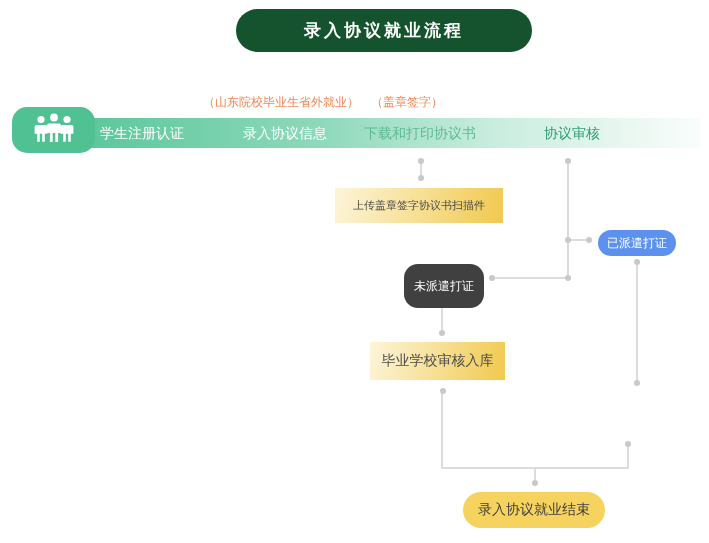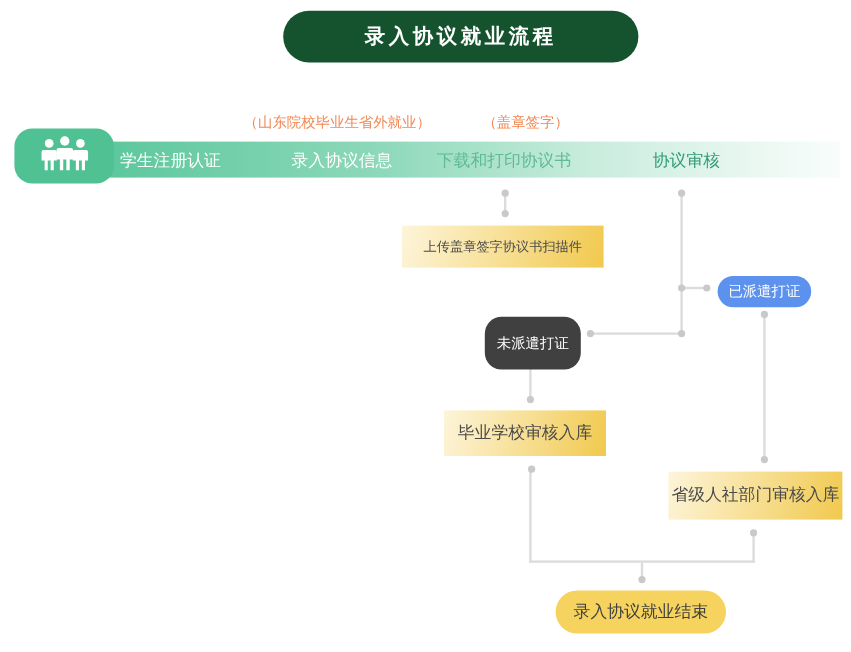--- a/index.html
+++ b/index.html
@@ -18,21 +18,21 @@
     background:#4fc193;display:flex;align-items:center;justify-content:center;}
   .step{position:absolute;top:118px;height:30px;line-height:30px;font-size:14px;
     transform:translateX(-50%);white-space:nowrap;}
   .step0{left:142px;color:#ffffff;}
   .step1{left:285px;color:#ffffff;}
   .step2{left:420px;color:#60bb95;}
   .step3{left:572px;color:#2f9c73;}
   .annotation{position:absolute;top:94px;font-size:12px;color:#f28752;
     transform:translateX(-50%);white-space:nowrap;}
   .ann0{left:281px;}
-  .ann1{left:438px;}
+  .ann1{left:407px;}
 
   
   .v-line,.h-line{position:absolute;background:#dcdcdc;}
   .v-line{width:2px;}
   .h-line{height:2px;}
   .dot{position:absolute;width:6px;height:6px;border-radius:50%;background:#c9c9c9;}
 
   
   .gold-box{position:absolute;background:linear-gradient(105deg,#fdf5da,#f1c94e);
     color:#4a4a4a;display:flex;align-items:center;justify-content:center;white-space:nowrap;}
@@ -99,16 +99,15 @@
   <div class="dot" style="left:439px;top:300px;"></div>
   <div class="dot" style="left:439px;top:330px;"></div>
   <div class="dot" style="left:440px;top:388px;"></div>
   <div class="dot" style="left:625px;top:441px;"></div>
   <div class="dot" style="left:532px;top:480px;"></div>
 
   <div class="gold-box box-upload">上传盖章签字协议书扫描件</div>
   <div class="pill pill-dispatched">已派遣打证</div>
   <div class="pill pill-notdispatched">未派遣打证</div>
   <div class="gold-box box-school">毕业学校审核入库</div>
-  <div class="gold-box box-provincial">省级人社部门审核入库</div>
   <div class="pill pill-end">录入协议就业结束</div>
 
 </div>
 
 </body></html>

